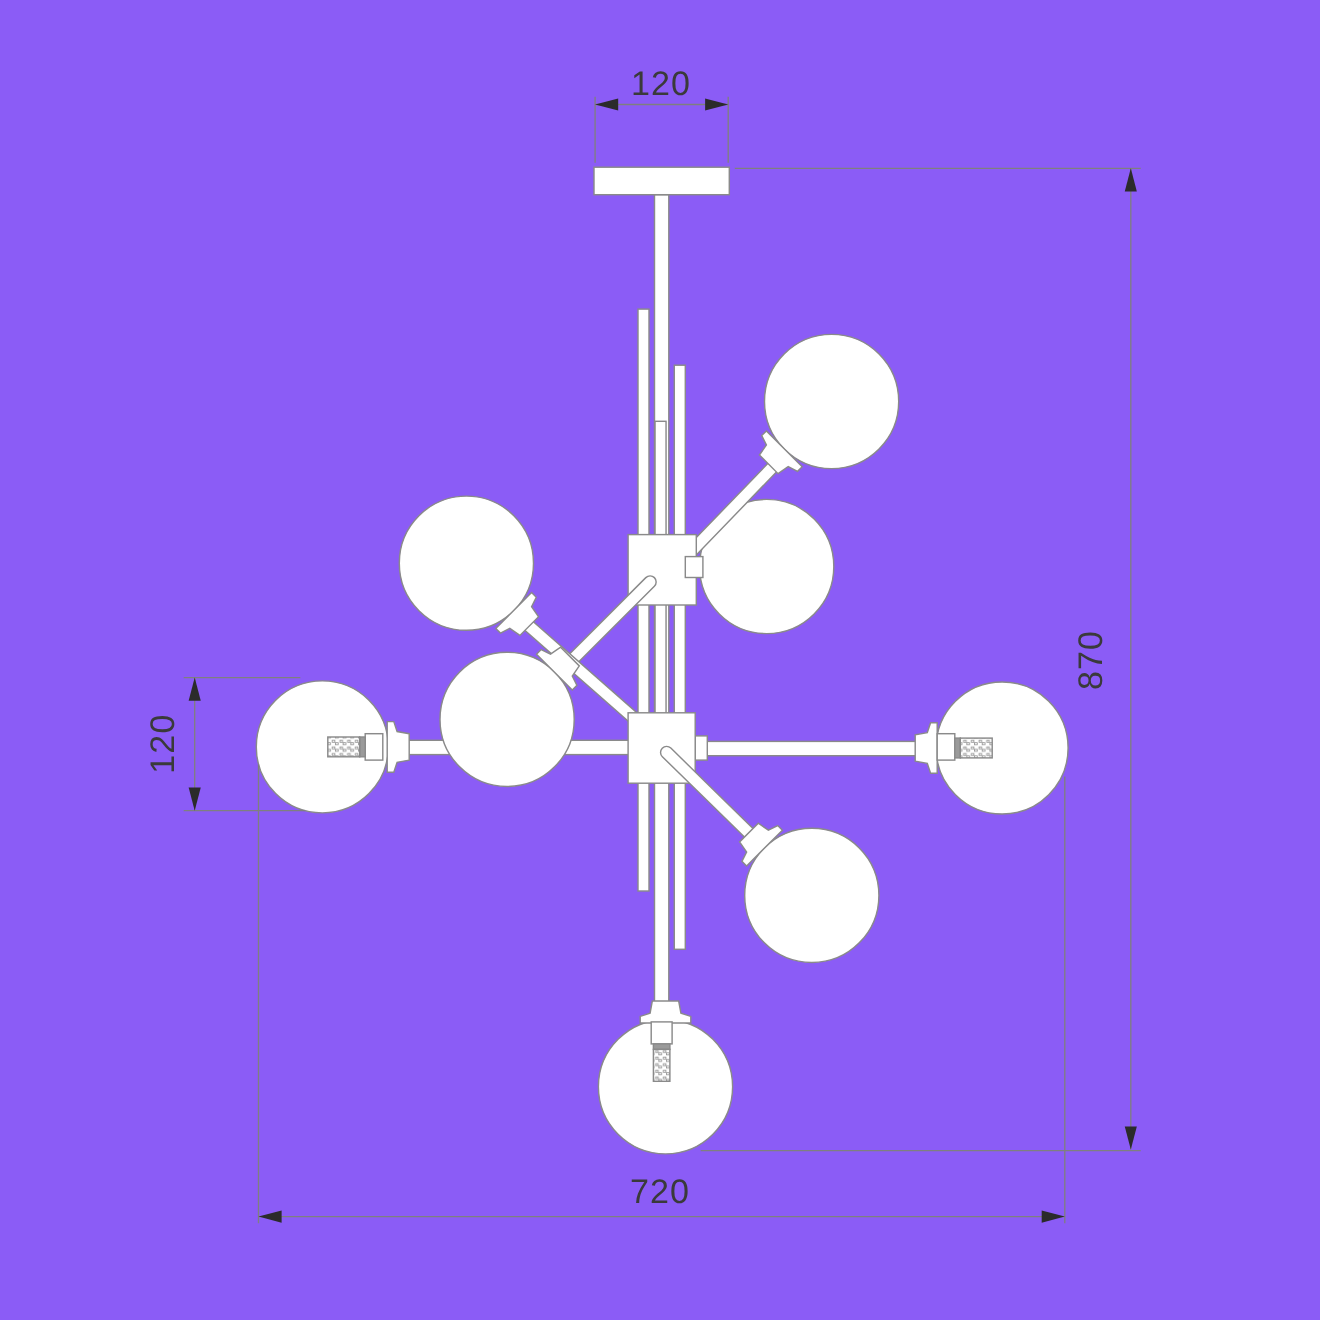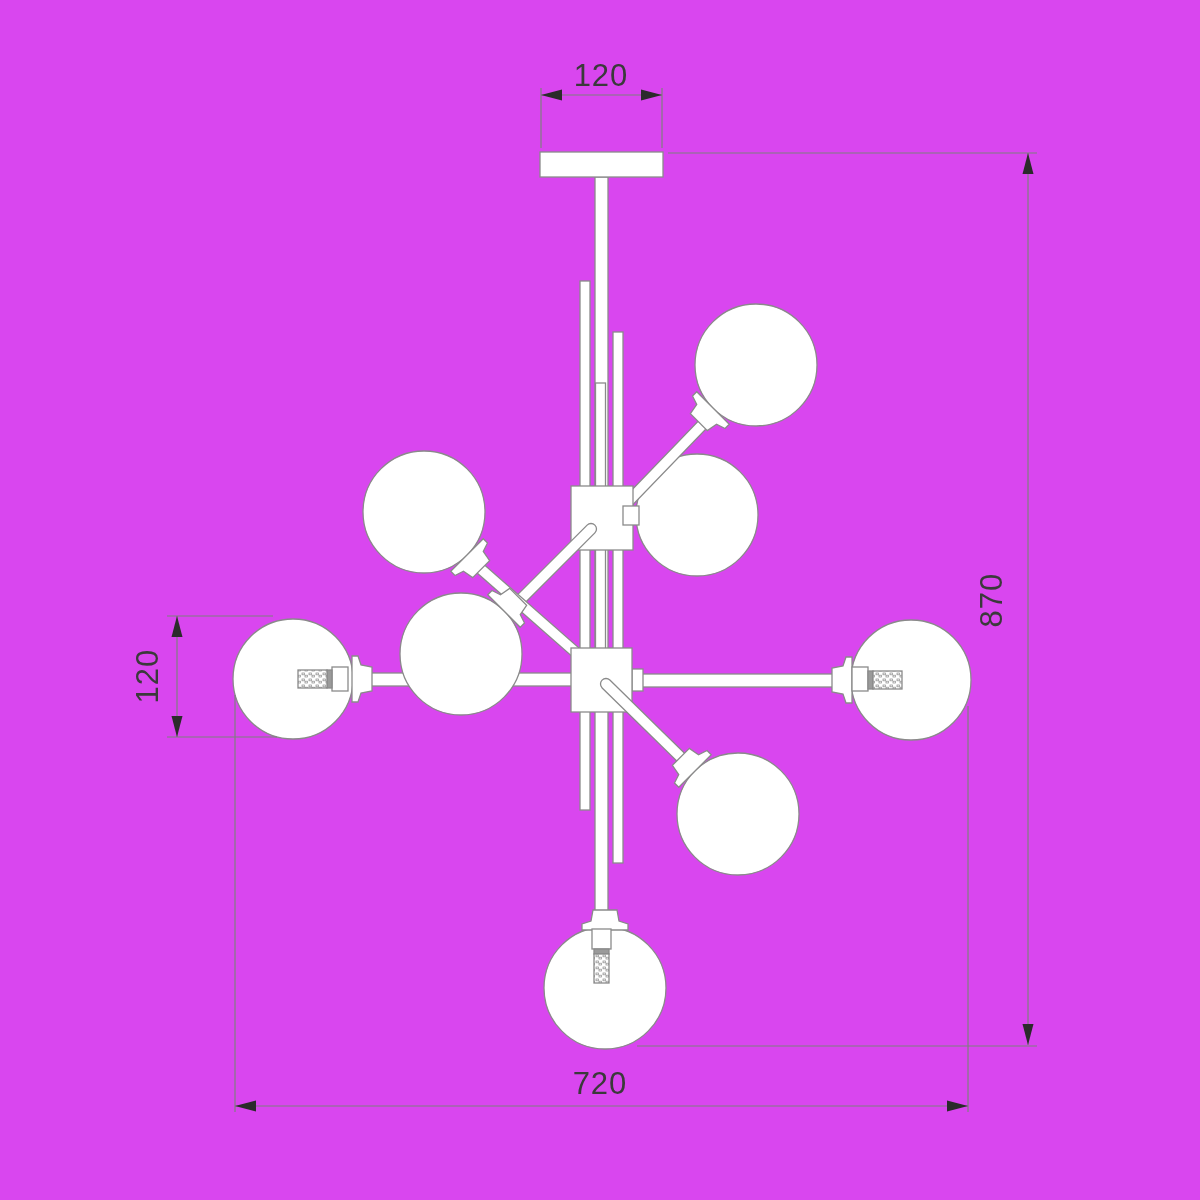--- a/index.html
+++ b/index.html
@@ -1,16 +1,16 @@
 <!DOCTYPE html>
 <html><head>
 <meta charset="utf-8">
 <style>
   html,body{margin:0;padding:0;background:#ffffff;}
-  .page{position:relative;width:1200px;height:1200px;background:#d946ef;overflow:hidden;
+  .page{position:relative;width:1200px;height:1200px;background:#8b5cf6;overflow:hidden;
         font-family:"Liberation Sans", sans-serif;}
   svg{display:block;}
   svg text{font-family:"Liberation Sans","DejaVu Sans",sans-serif;
            font-size:31px;fill:#3a3a3a;letter-spacing:1px;}
 </style>
 </head>
 <body>
 
 <div class="page">
 <svg width="1200" height="1200" viewBox="0 0 1200 1200">

